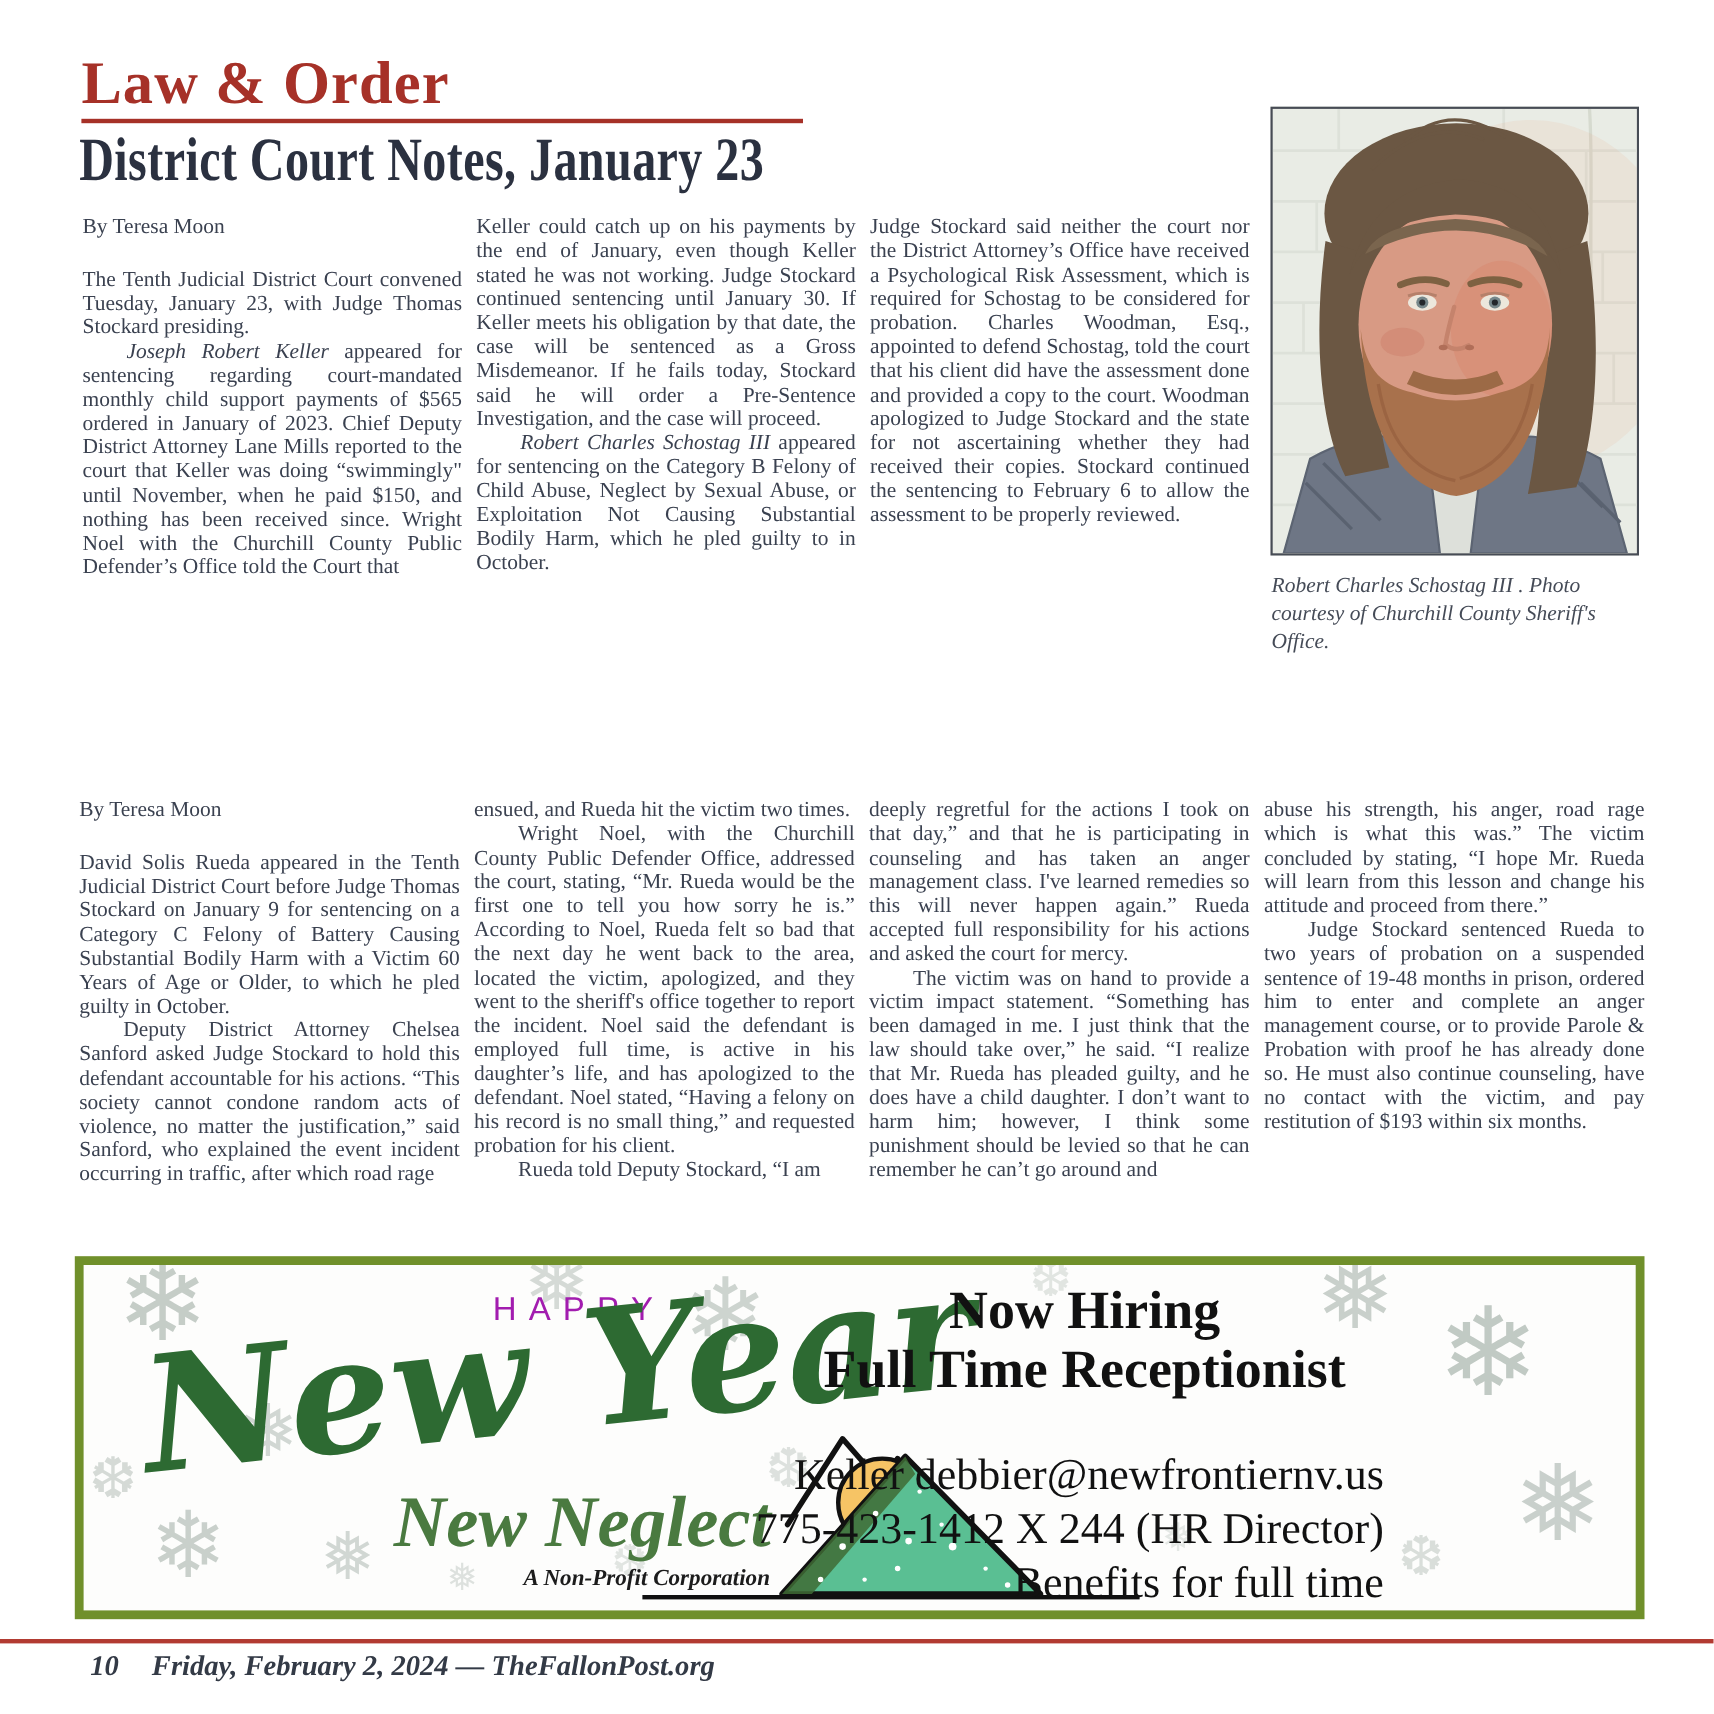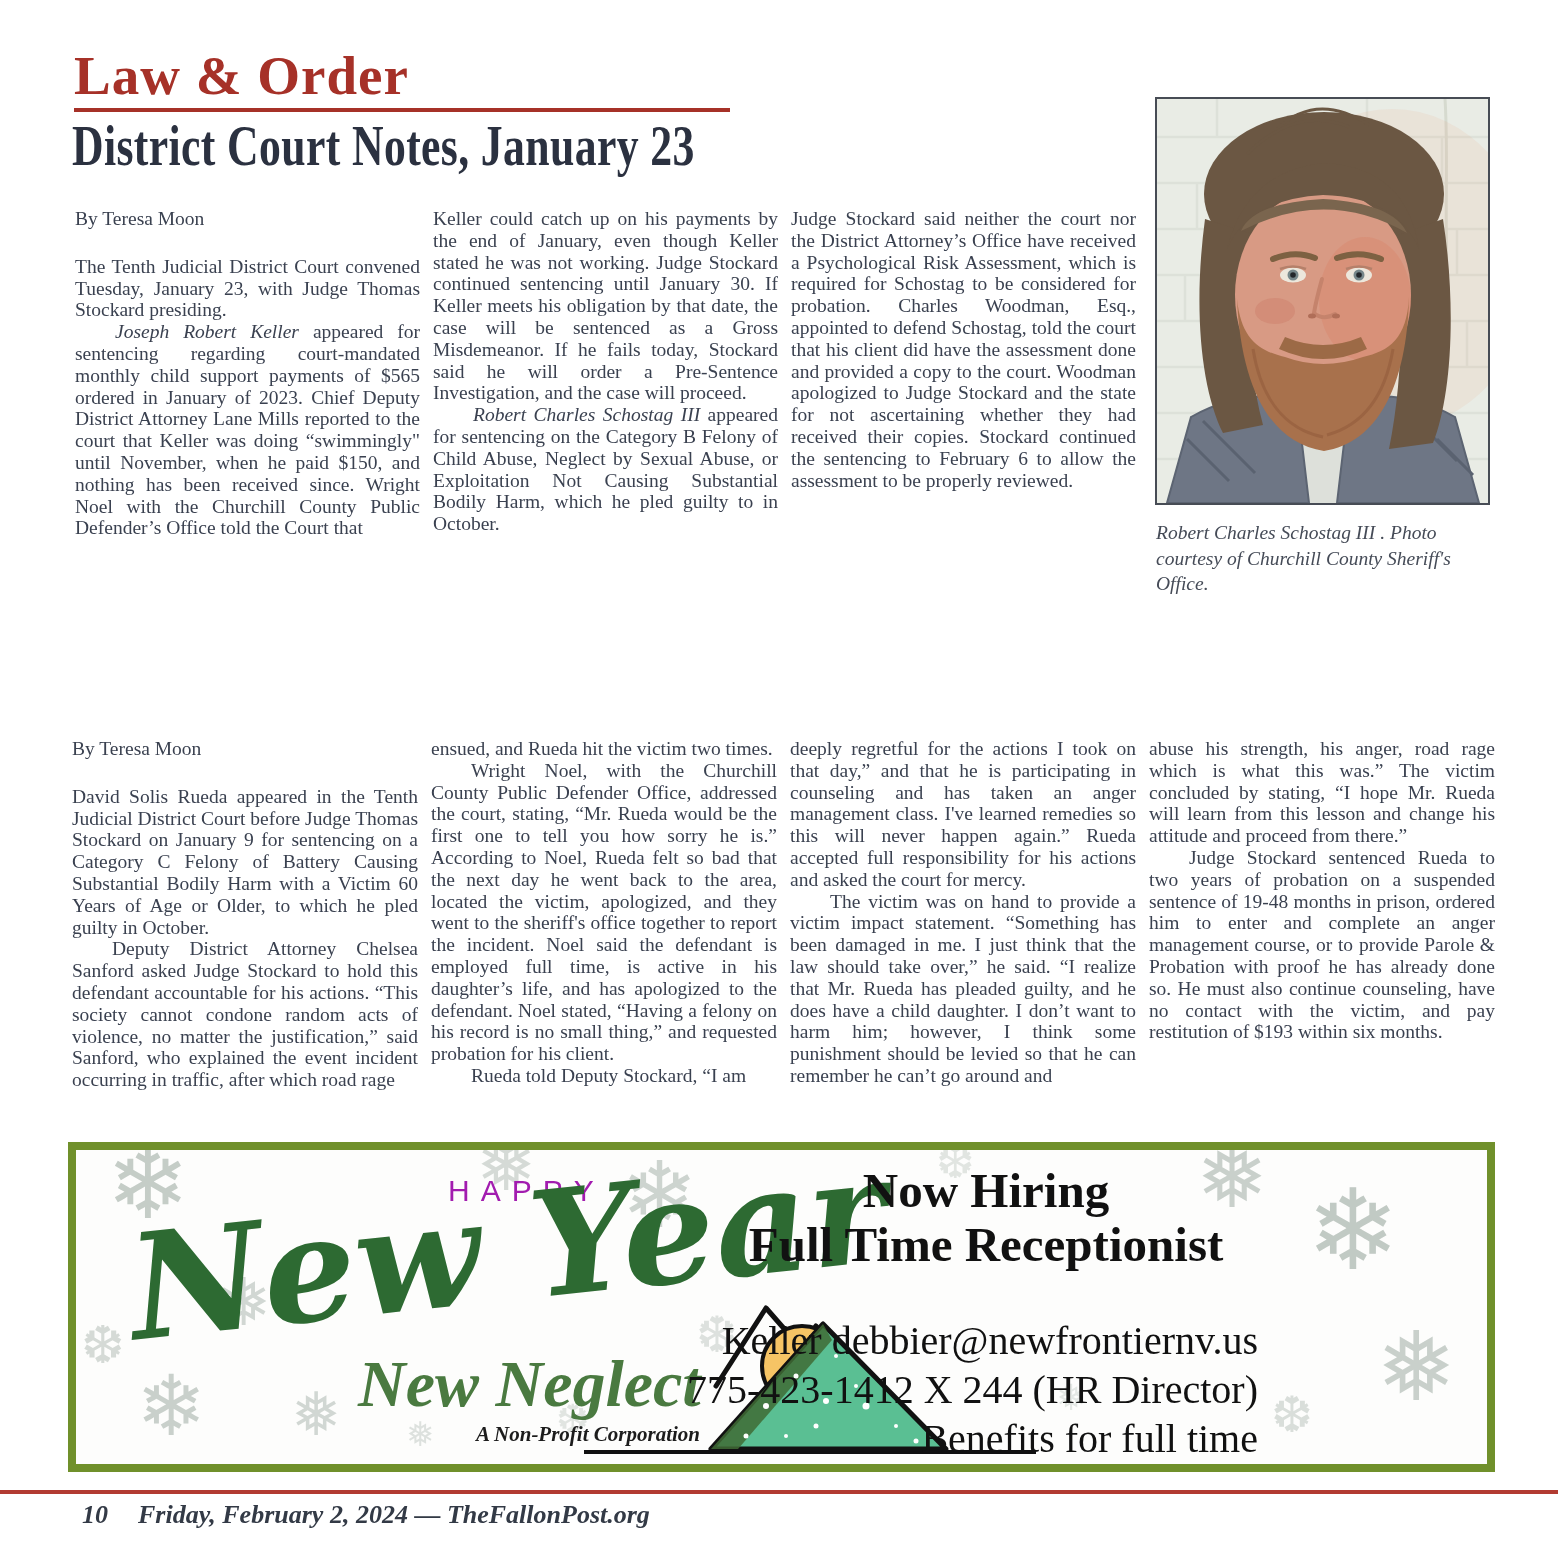--- a/index.html
+++ b/index.html
@@ -12,21 +12,21 @@
   .kicker-rule{position:absolute;left:74px;top:108px;width:656px;height:4px;background:#a63128;}
 
   .headline{position:absolute;color:#2b3140;font-weight:700;margin:0;
             font-family:"Liberation Serif",serif;}
   .h1{left:72px;top:114px;font-size:56px;line-height:64px;}
   .h2{left:72px;top:576px;font-size:60px;line-height:65px;}
   .squeeze{display:block;transform:scaleX(.78);transform-origin:0 0;white-space:nowrap;
            letter-spacing:.5px;}
 
   
-  .cols{position:absolute;display:flex;gap:13px;margin-top:12px;}
+  .cols{position:absolute;display:flex;gap:13px;}
   .cols1{left:75px;top:196px;width:1062px;}
   .cols2{left:72px;top:726px;width:1424px;}
   .col{width:345px;font-size:19.5px;line-height:21.8px;text-align:justify;color:#3a4150;}
   .cols2 .col{width:346px;}
   .col p{margin:0;}
   .col p.ind{text-indent:40px;}
   .col p.byline{margin:0 0 26px 0;text-align:left;}
   .col em{font-style:italic;}
 
   

